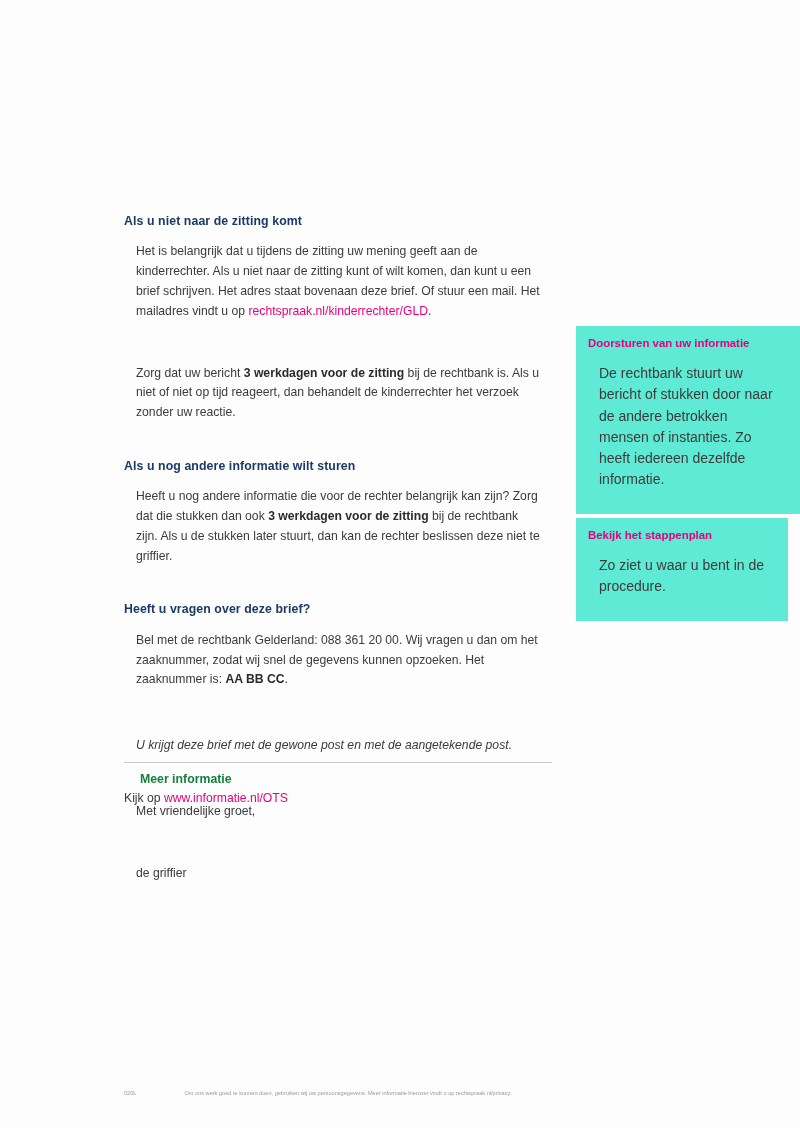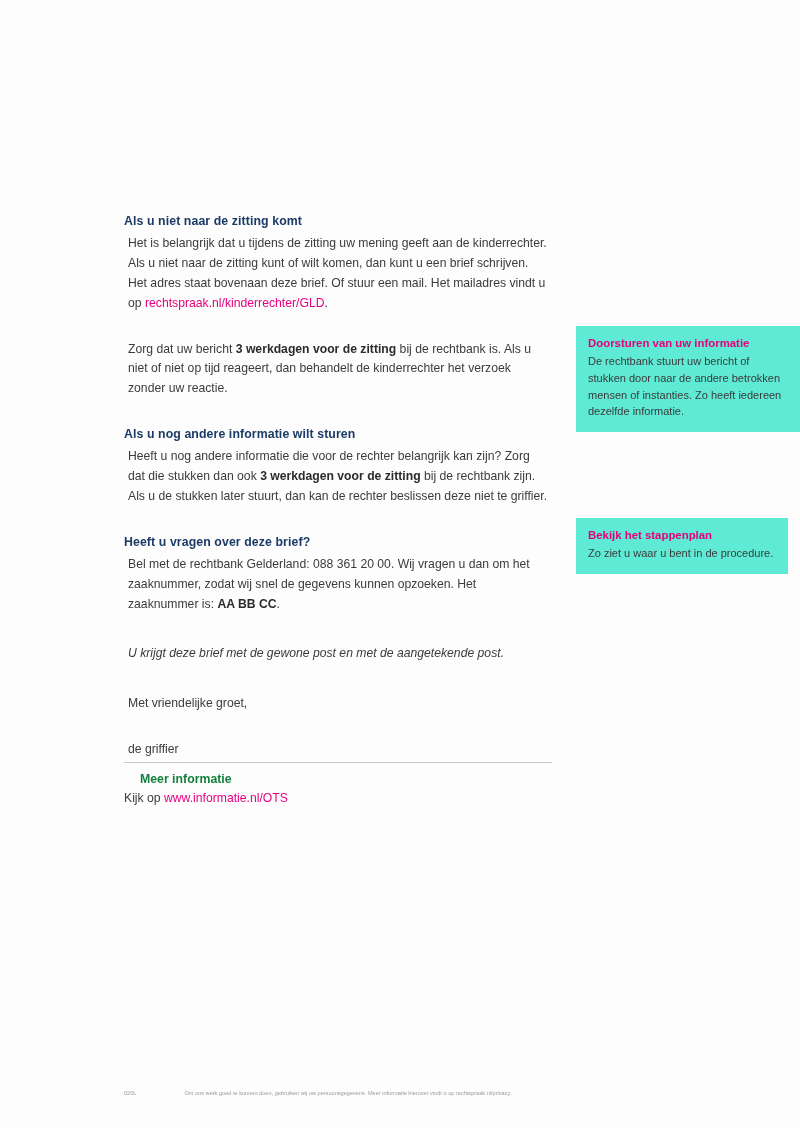--- a/index.html
+++ b/index.html
@@ -37,21 +37,21 @@
     font-size: 12.3px;
     font-weight: bold;
     color: #1b3a66;
     margin: 0 0 2px 0;
     line-height: 1.5;
     letter-spacing: 0.1px;
   }
   p.body {
     font-size: 12.2px;
     line-height: 1.62;
-    margin: 4px;
+    margin: 12px;
     color: #3b3b3b;
   }
   .gap-md { height: 18px; }
   .gap-lg { height: 22px; }
 
   .link {
     color: #e6007e;
     text-decoration: none;
   }
   .bold { font-weight: bold; color: #2b2b2b; }
@@ -63,23 +63,23 @@
     box-sizing: border-box;
   }
   .note-title {
     color: #e6007e;
     font-size: 11.4px;
     font-weight: bold;
     margin: 0 0 1px 0;
     line-height: 1.5;
   }
   .note-body {
-    font-size: 11px;
+    font-size: 14px;
     line-height: 1.52;
-    margin: 0;
+    margin: 11px;
     color: #3b3b3b;
   }
   .note-1 { position: absolute; top: 114px; left: 0; width: 224px; }
   .note-2 { position: absolute; top: 306px; left: 0; width: 212px; }
 
   .divider {
     position: absolute;
     left: 124px;
     top: 762px;
     width: 428px;

